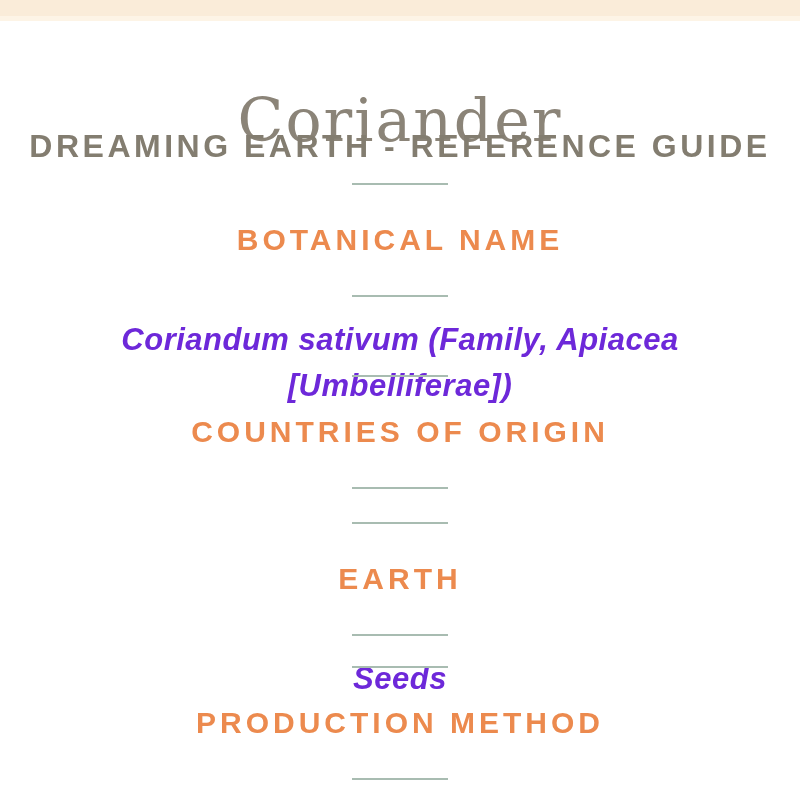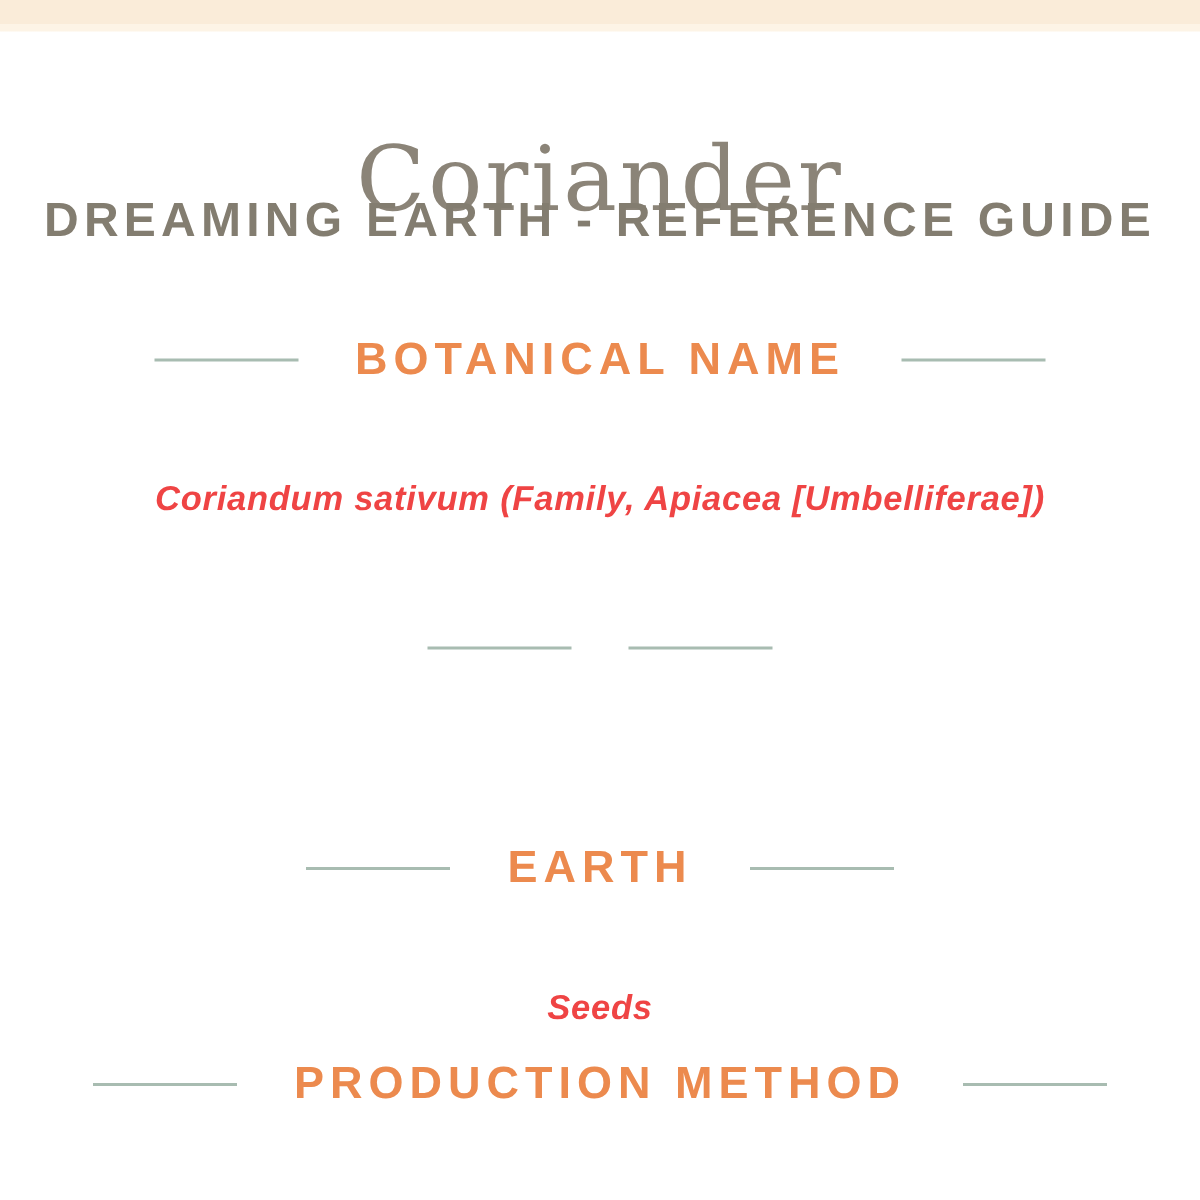--- a/index.html
+++ b/index.html
@@ -59,20 +59,21 @@
   
   .sec-heading {
     position: absolute;
     left: 0;
     right: 0;
     height: 36px;
     display: flex;
     align-items: center;
     justify-content: center;
     gap: 38px;
+    flex-direction: column;
   }
   .rule {
     width: 96px;
     height: 2px;
     background: #a8bcb1;
     flex: 0 0 auto;
   }
   .sec-title {
     font-weight: 700;
     font-size: 30px;
@@ -82,24 +83,24 @@
   }
   
   .sec-body {
     position: absolute;
     left: 50%;
     transform: translateX(-50%);
     width: 640px;
     text-align: center;
     font-style: italic;
     font-weight: 700;
-    font-size: 23px;
+    font-size: 31px;
     line-height: 46px;
     letter-spacing: 0.5px;
-    color: #ef4444;
+    color: #6d28d9;
   }
   
   .h0 { top: 222px; }
   .b0 { top: 286px; }
   .h1 { top: 414px; }
   .b1 { top: 479px; }
   .h2 { top: 561px; }
   .b2 { top: 625px; }
   .h3 { top: 705px; }
 </style>
@@ -116,20 +117,21 @@
 
   <div class="sec-heading h0">
     <span class="rule"></span>
     <span class="sec-title">BOTANICAL NAME</span>
     <span class="rule"></span>
   </div>
   <p class="sec-body b0">Coriandum sativum (Family, Apiacea [Umbelliferae])</p>
 
   <div class="sec-heading h1">
     <span class="rule"></span>
+    <span class="sec-title">COUNTRIES OF ORIGIN</span>
     <span class="rule"></span>
   </div>
 
   <div class="sec-heading h2">
     <span class="rule"></span>
     <span class="sec-title">EARTH</span>
     <span class="rule"></span>
   </div>
   <p class="sec-body b2">Seeds</p>
 

